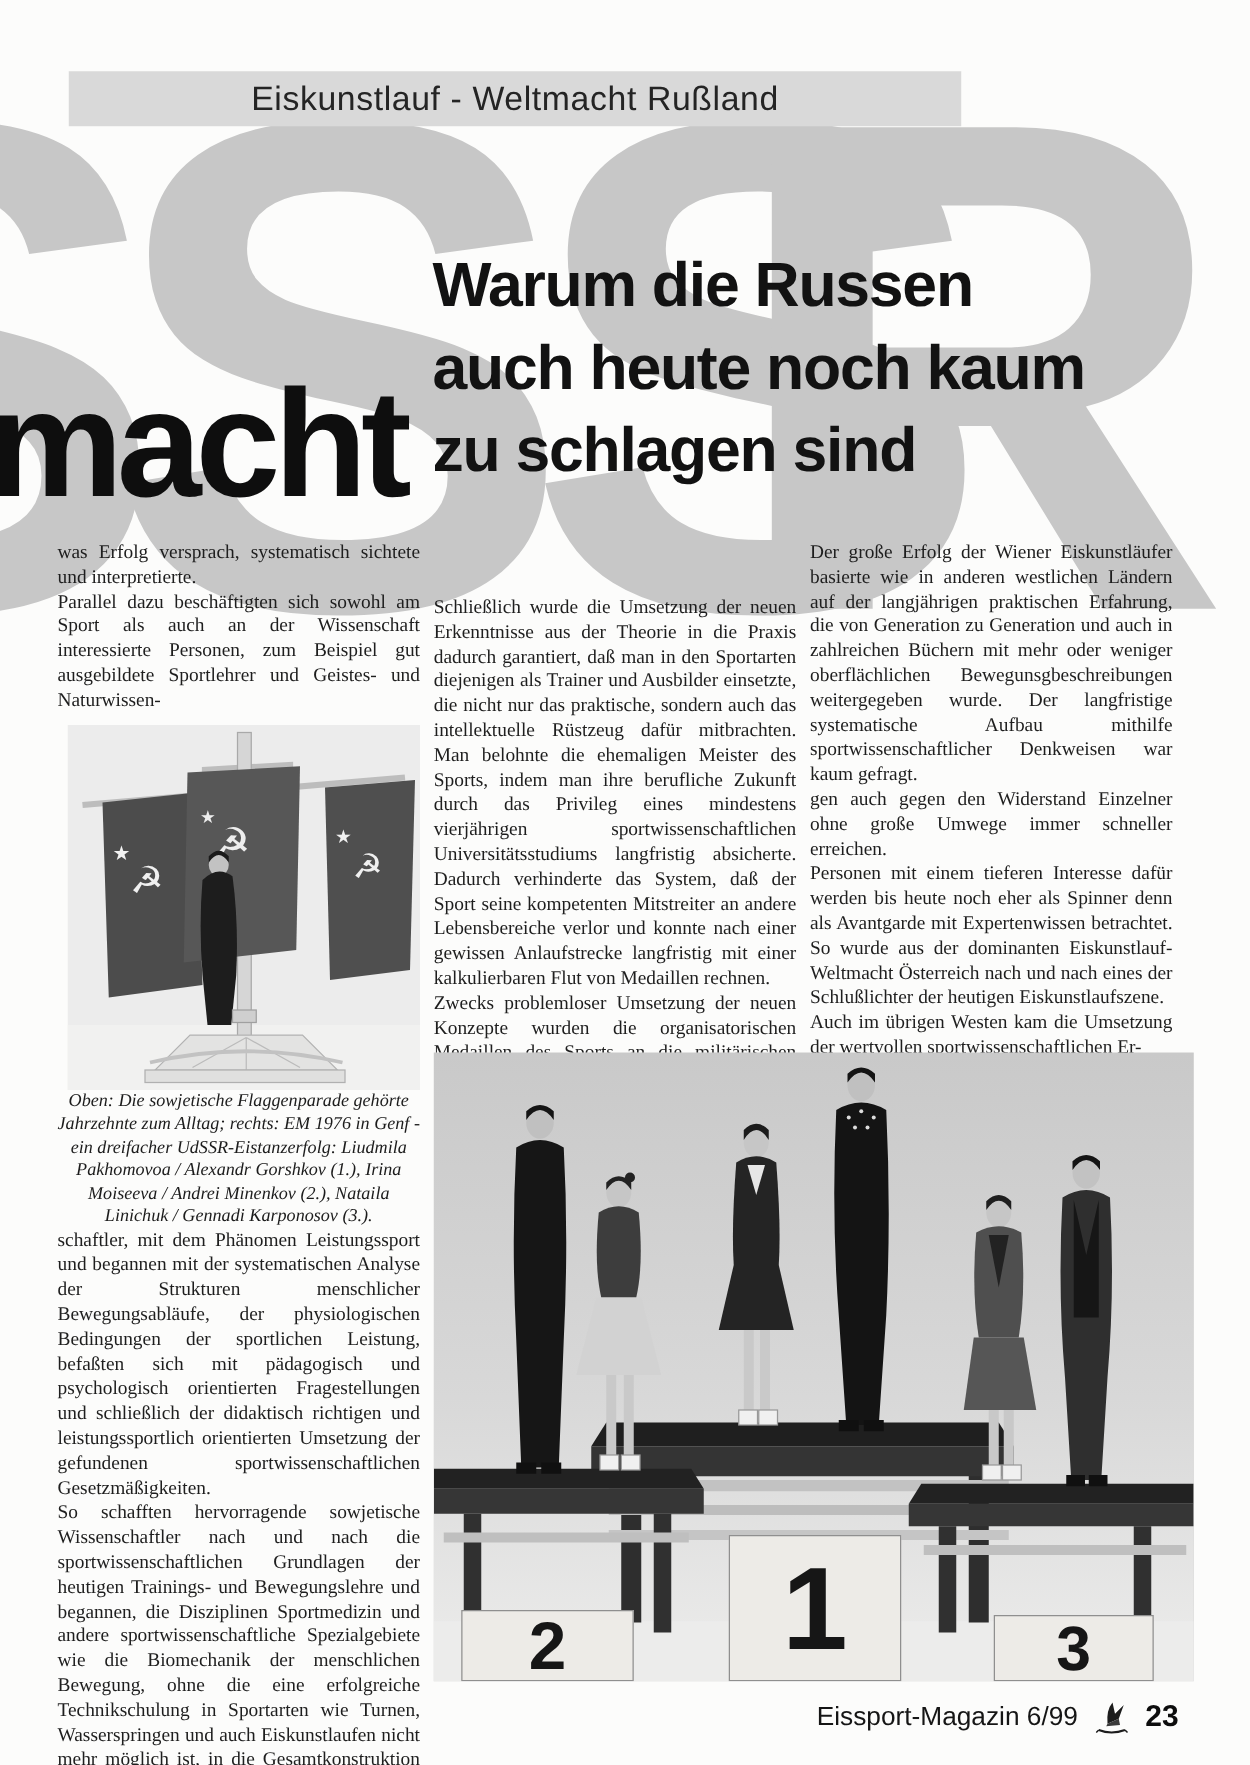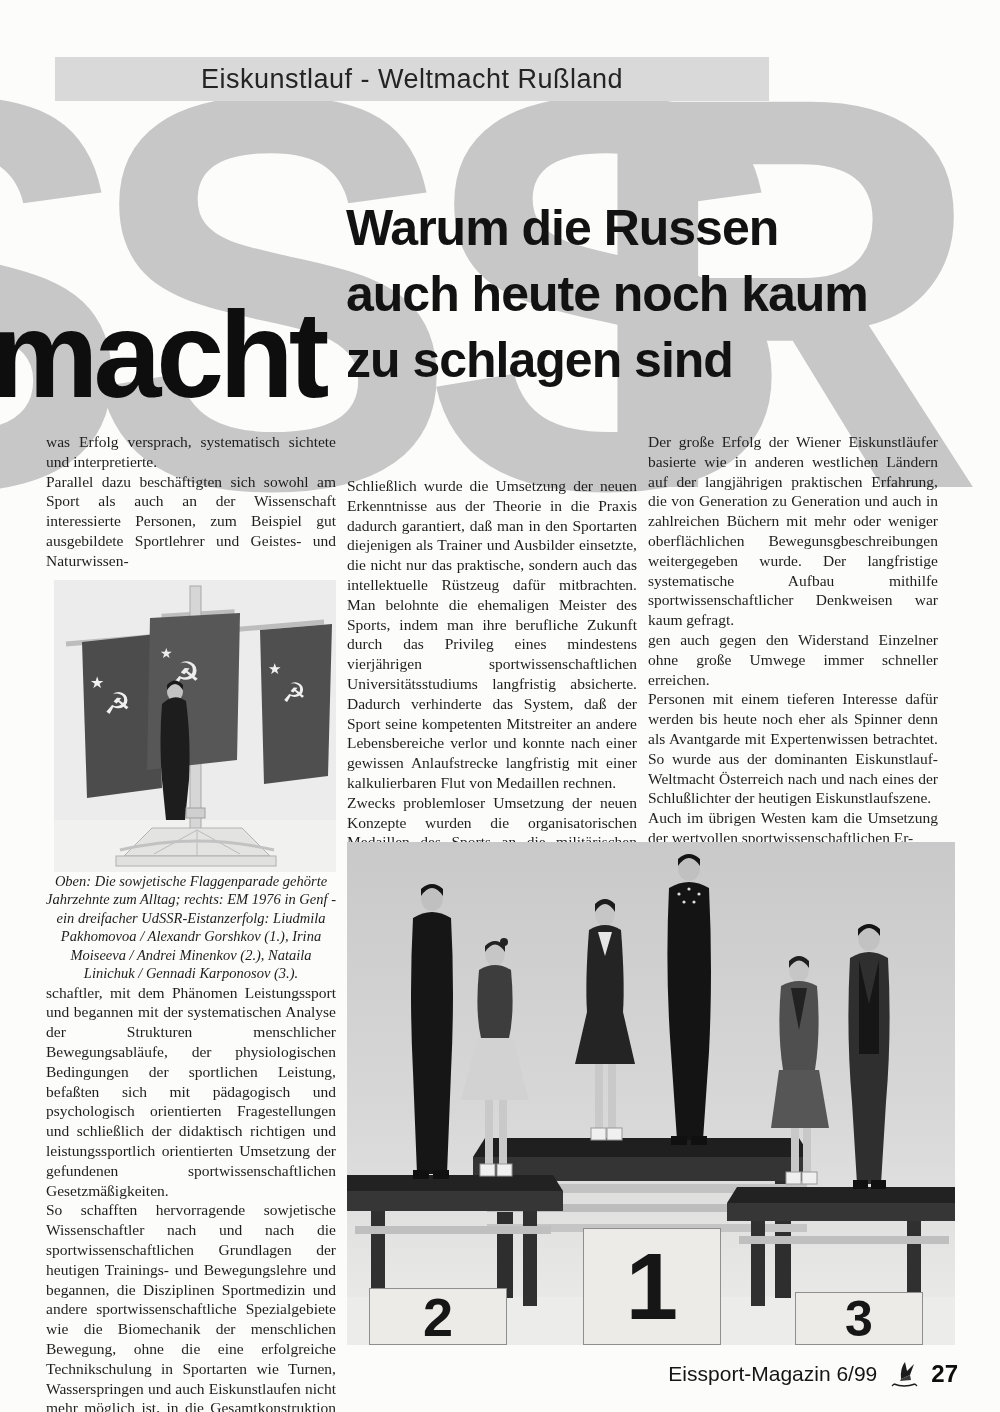--- a/index.html
+++ b/index.html
@@ -68,21 +68,21 @@
     font-family:"Liberation Sans", sans-serif; font-weight:bold; color:#161616;
     box-sizing:border-box;
   }
   .card-2 { left:22px;  top:446px; width:138px; height:57px;  font-size:54px; }
   .card-1 { left:236px; top:386px; width:138px; height:117px; font-size:94px; }
   .card-3 { left:448px; top:450px; width:128px; height:53px;  font-size:50px; }
   
   .footer {
     position:absolute; left:0; top:1356px; width:1000px; height:36px;
     display:flex; justify-content:flex-end; align-items:center; gap:10px;
-    padding-right:42px; box-sizing:border-box;
+    padding-right:57px; box-sizing:border-box;
     font-family:"Liberation Sans", sans-serif;
     text-align:right;
   }
   .footer .mag { font-size:21px; color:#151515; }
   .footer .pageno { font-size:24px; font-weight:bold; color:#0d0d0d; }
 </style>
 </head>
 <body>
 
 <div class="page">
@@ -283,16 +283,16 @@
   </div>
 
   <div class="footer">
     <span class="mag">Eissport-Magazin 6/99</span>
     <svg width="34" height="28" viewBox="0 0 34 28">
       <path d="M14,19 Q13,8 18,2 L20,11 L27,4 L23,15 Z" fill="#1c1c1c"></path>
       <path d="M14,19 L23,15 L24,20 L13,21 Z" fill="#3a3a3a"></path>
       <path d="M7,24 Q17,28 28,24" stroke="#1c1c1c" stroke-width="1.6" fill="none"></path>
       <path d="M7,24 L5,26 M28,24 L30,26" stroke="#1c1c1c" stroke-width="1.2" fill="none"></path>
     </svg>
-    <span class="pageno">27</span>
+    <span class="pageno">23</span>
   </div>
 
 </div>
 
 </body></html>

